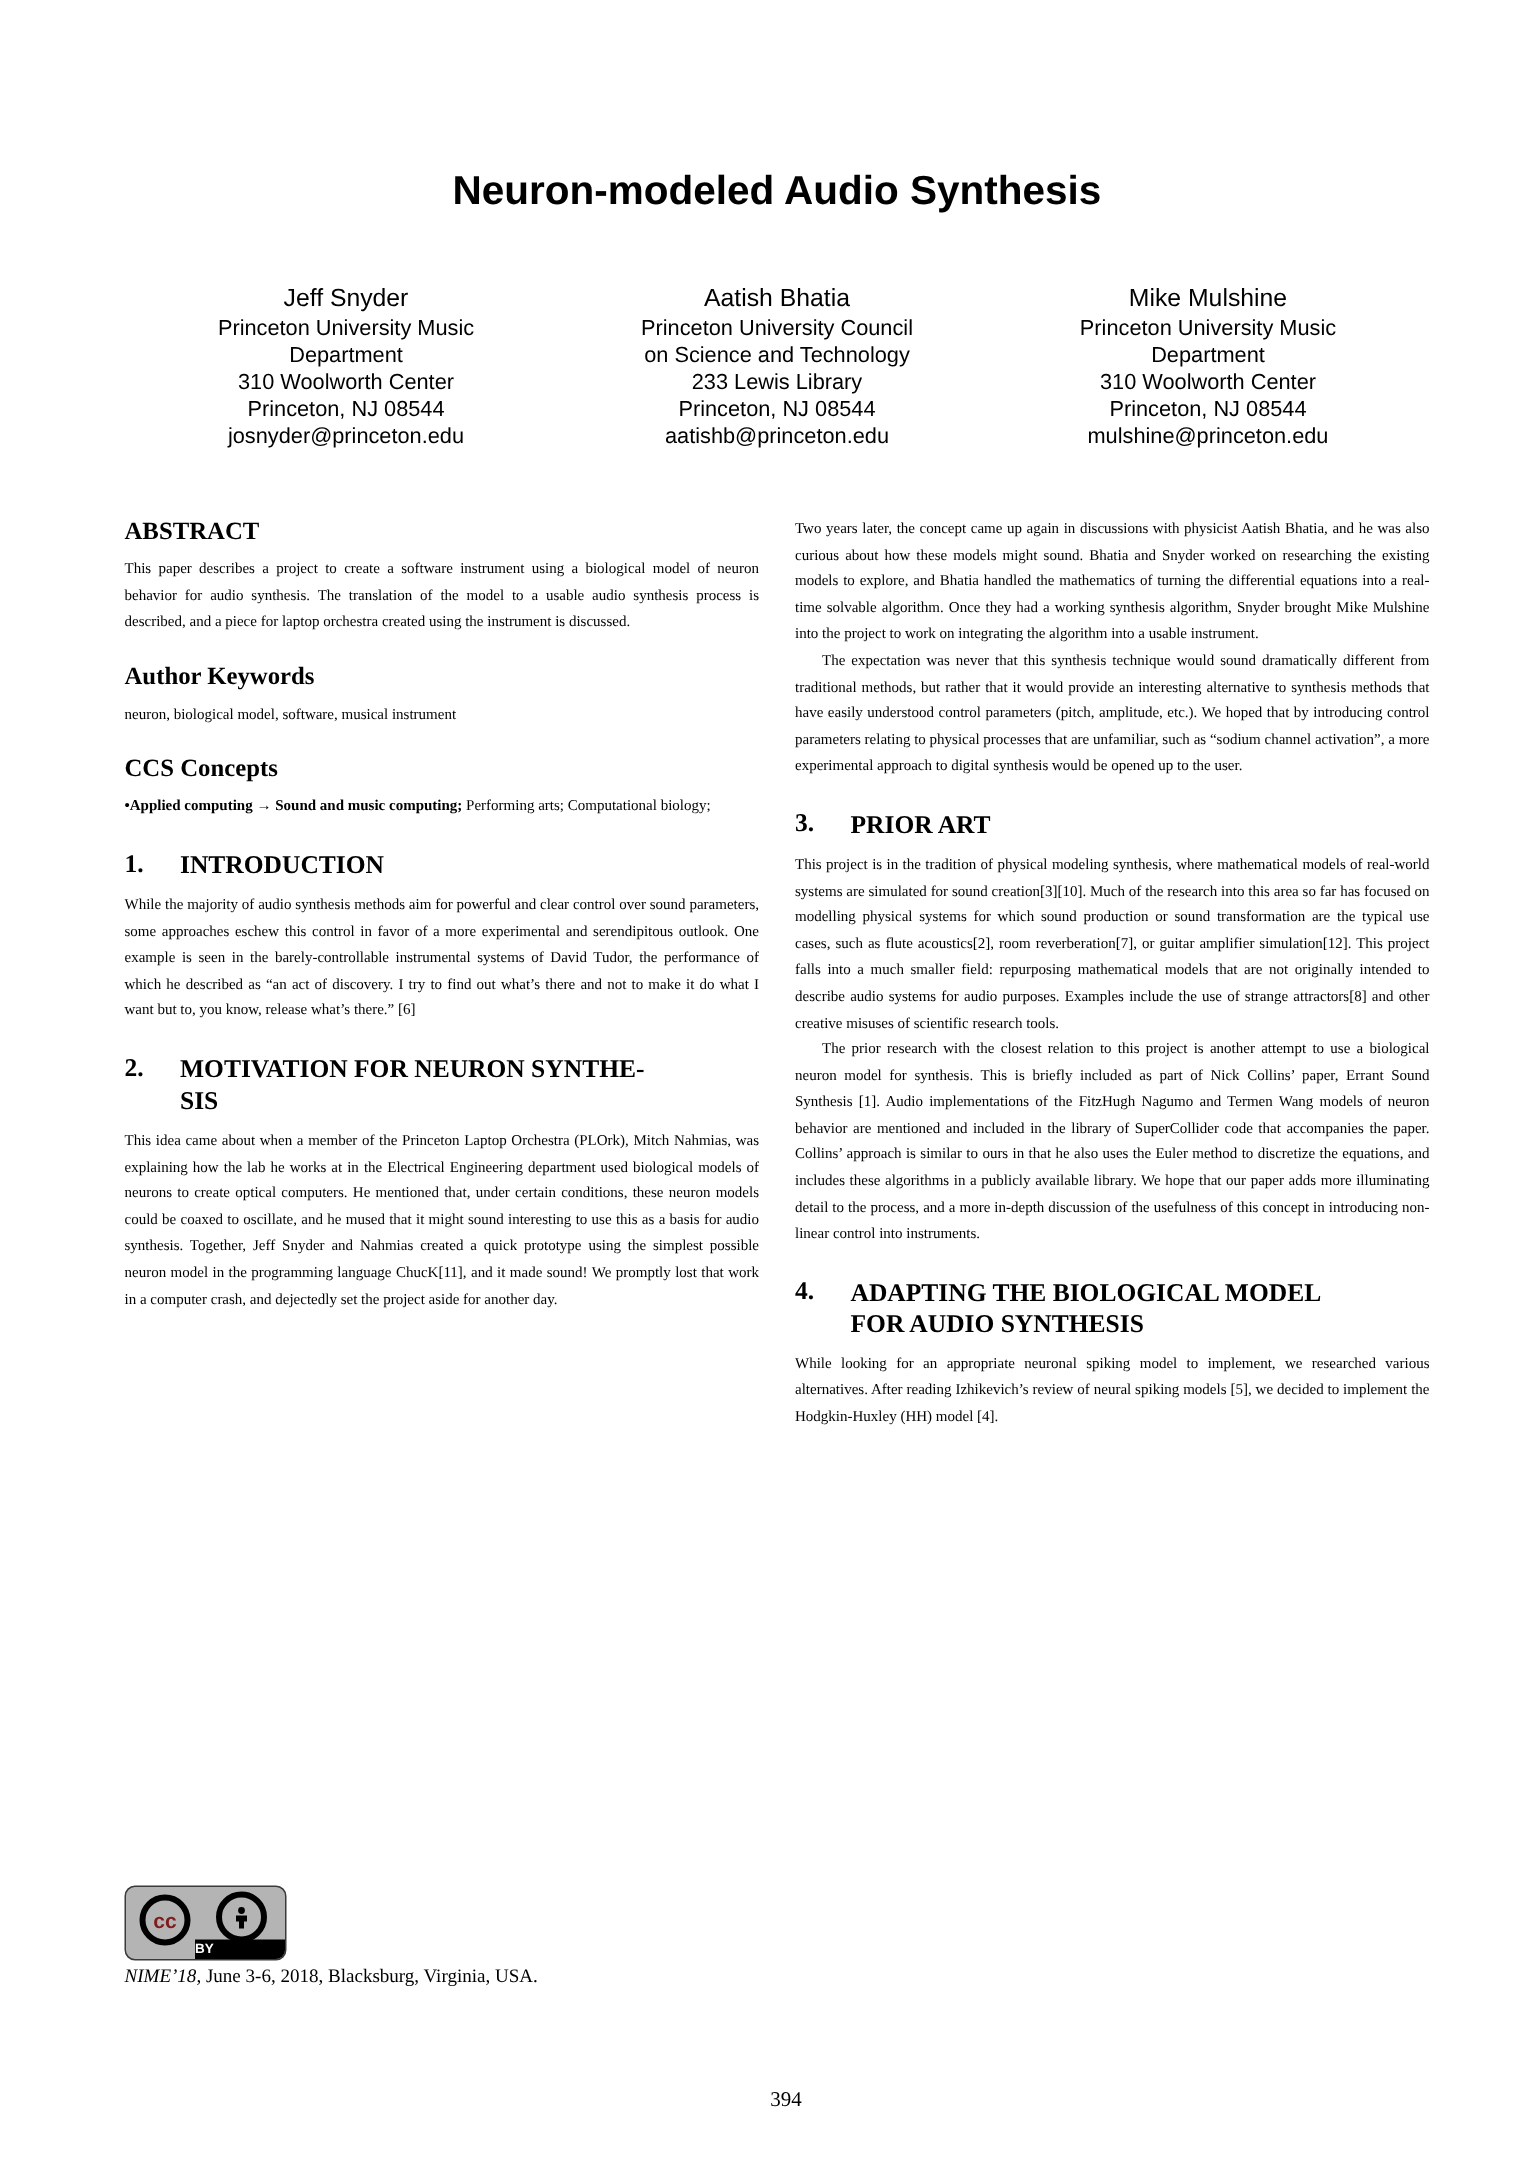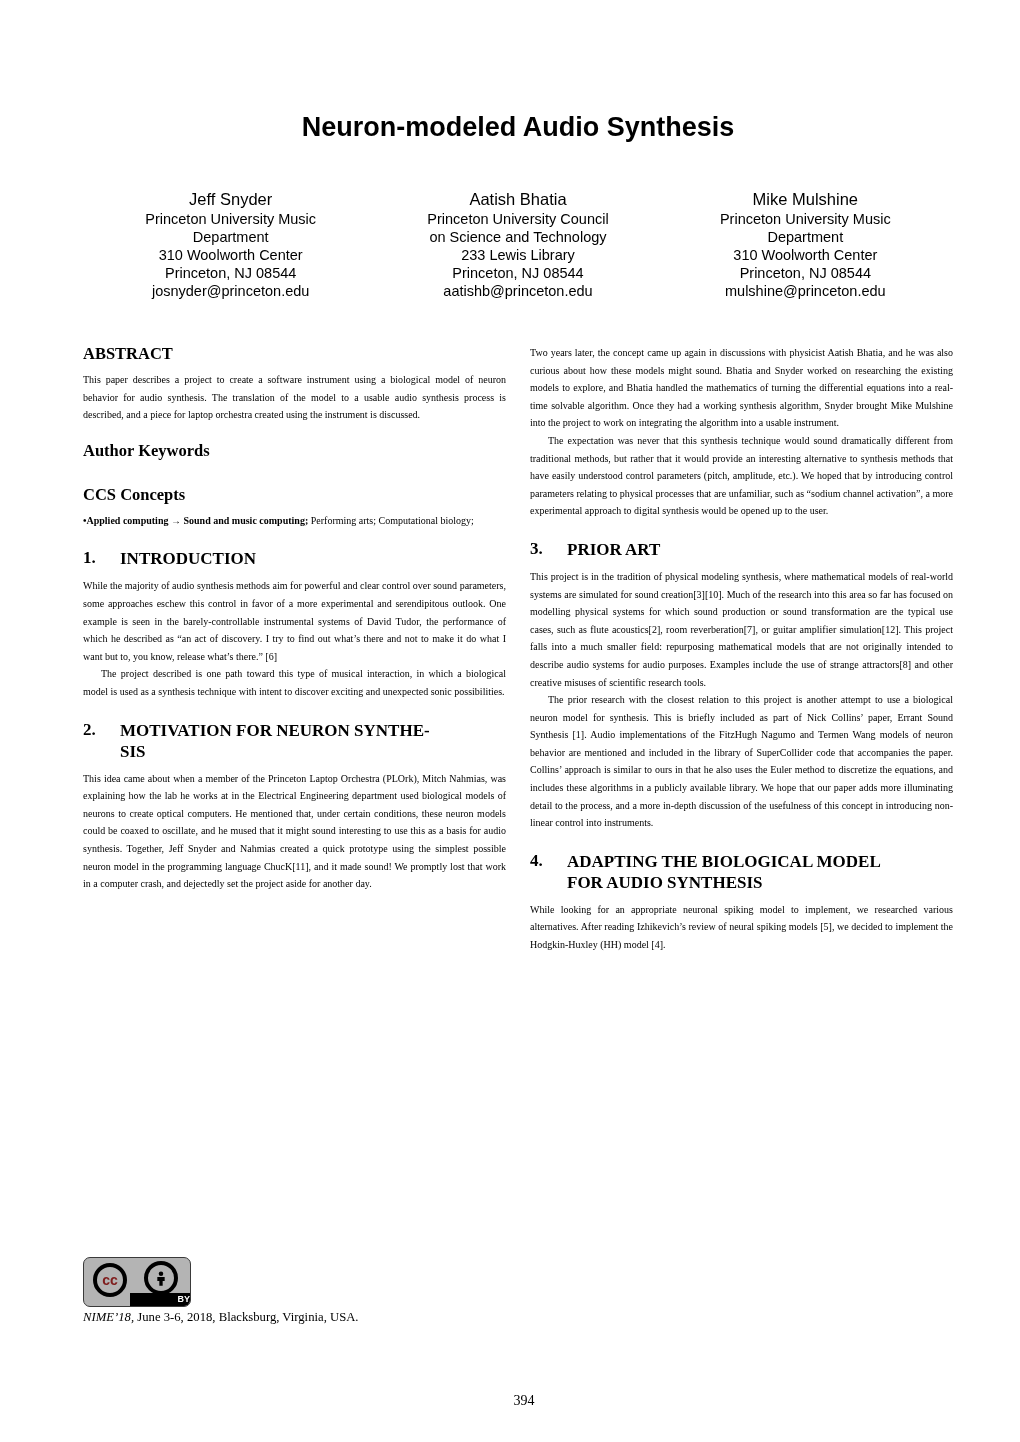--- a/index.html
+++ b/index.html
@@ -30,21 +30,21 @@
   .license-row{display:flex;gap:13px;align-items:flex-start;}
   .cc-badge{width:106px;height:48px;background:#b4b4b4;border:1px solid #3a3a3a;
     border-radius:7px;position:relative;flex:none;}
   .cc-circle{position:absolute;left:9px;top:5px;width:26px;height:26px;
     border:4px solid #000;border-radius:50%;display:flex;align-items:center;justify-content:center;
     font-family:"Liberation Sans", sans-serif;font-weight:bold;font-size:14px;color:#7f1d1d;}
   .cc-person-circle{position:absolute;left:60px;top:3px;width:26px;height:26px;
     border:4px solid #000;border-radius:50%;display:flex;align-items:center;justify-content:center;}
   .cc-by-bar{position:absolute;right:0;bottom:0;width:60px;height:13px;background:#000;
     border-radius:0 0 6px 0;color:#fff;font-family:"Liberation Sans", sans-serif;
-    font-size:9px;font-weight:bold;text-align:right;line-height:13px;}
+    font-size:9px;font-weight:bold;text-align:left;line-height:13px;}
   .license-text{font-size:12.7px;line-height:17px;text-align:justify;flex:1;margin:0;}
   .venue{font-size:12.7px;line-height:17px;margin-top:2px;}
   .venue .it{font-style:italic;}
   .pageno{position:absolute;left:0;right:16px;bottom:33px;text-align:center;font-size:14px;padding-left:44px;}
 </style>
 </head>
 <body>
 
 <div class="page">
 
@@ -77,30 +77,30 @@
     </div>
   </div>
 
   <div class="columns">
 
     <div class="col">
       <div class="hsub first">ABSTRACT</div>
       <p class="body">This paper describes a project to create a software instrument using a biological model of neuron behavior for audio synthesis. The translation of the model to a usable audio synthesis process is described, and a piece for laptop orchestra created using the instrument is discussed.</p>
 
       <div class="hsub">Author Keywords</div>
+      <p class="body">neuron, biological model, software, musical instrument</p>
 
       <div class="hsub">CCS Concepts</div>
       <p class="body"><b>•Applied computing → Sound and music computing;</b><span> Performing arts; Computational biology;</span></p>
 
       <div class="hsec">
         <span class="secnum">1.</span>
         <span class="sectitle">INTRODUCTION</span>
       </div>
       <p class="body">While the majority of audio synthesis methods aim for powerful and clear control over sound parameters, some approaches eschew this control in favor of a more experimental and serendipitous outlook. One example is seen in the barely-controllable instrumental systems of David Tudor, the performance of which he described as “an act of discovery. I try to find out what’s there and not to make it do what I want but to, you know, release what’s there.” [6]</p>
-      <p class="body ind">The project described is one path toward this type of musical interaction, in which a biological model is used as a synthesis technique with intent to discover exciting and unexpected sonic possibilities.</p>
 
       <div class="hsec">
         <span class="secnum">2.</span>
         <span class="sectitle">MOTIVATION FOR NEURON SYNTHE-
 SIS</span>
       </div>
       <p class="body">This idea came about when a member of the Princeton Laptop Orchestra (PLOrk), Mitch Nahmias, was explaining how the lab he works at in the Electrical Engineering department used biological models of neurons to create optical computers. He mentioned that, under certain conditions, these neuron models could be coaxed to oscillate, and he mused that it might sound interesting to use this as a basis for audio synthesis. Together, Jeff Snyder and Nahmias created a quick prototype using the simplest possible neuron model in the programming language ChucK[11], and it made sound! We promptly lost that work in a computer crash, and dejectedly set the project aside for another day.</p>
 
       <div class="license">
         <div class="license-row">

